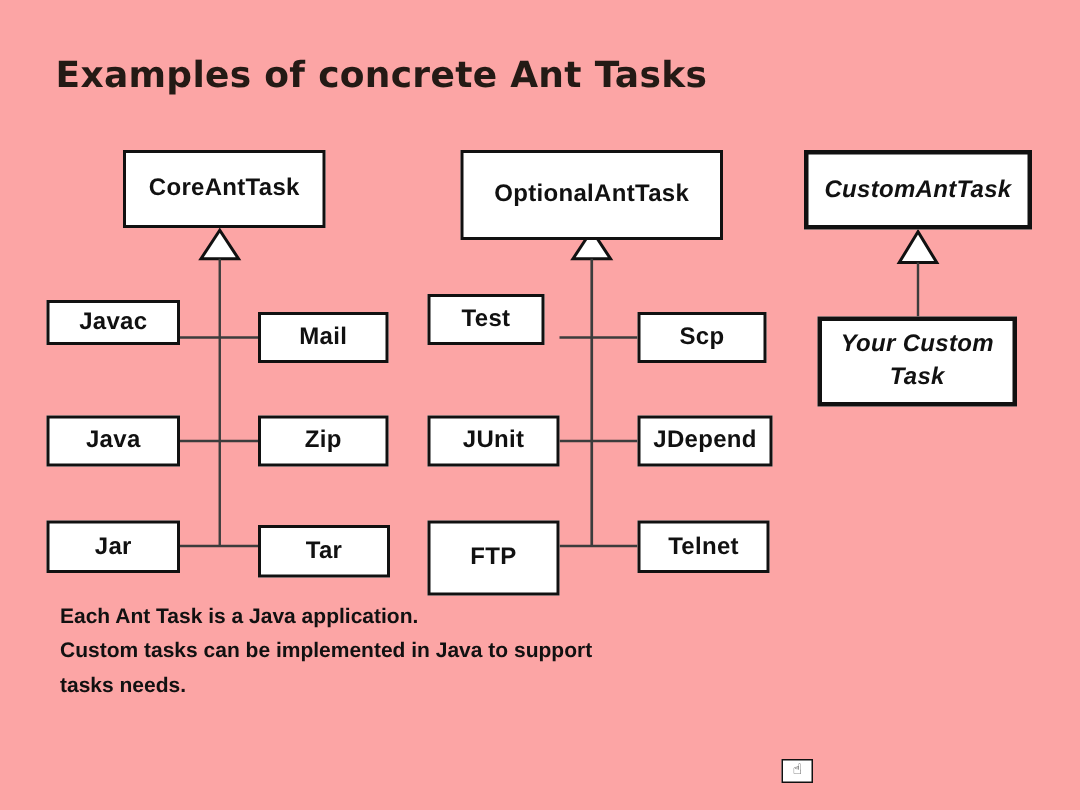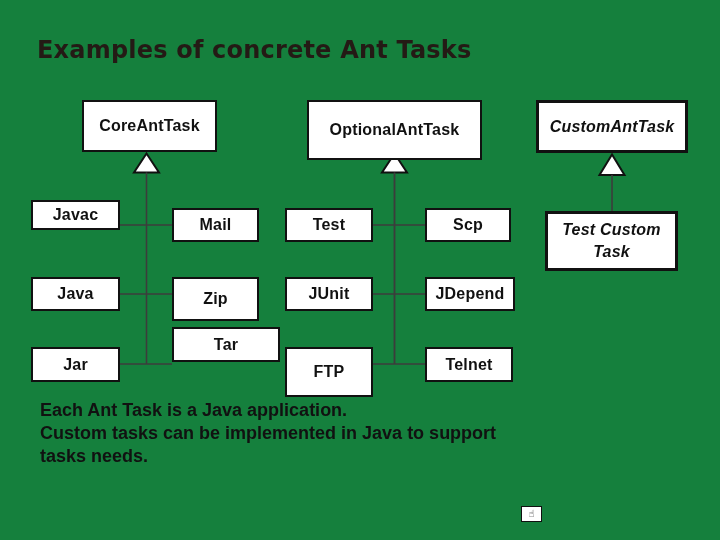--- a/index.html
+++ b/index.html
@@ -1,19 +1,19 @@
 <!DOCTYPE html>
 <html><head>
 <meta charset="utf-8">
 <style>
   html,body{margin:0;padding:0;background:#ffffff;}
   .slide{
     position:relative;
     width:720px;height:540px;
-    background:#15803d;
+    background:#fca5a5;
     overflow:hidden;
     font-family:"Liberation Sans",sans-serif;
   }
   .title{
     position:absolute;left:37px;top:36px;
     margin:0;
     font-family:"DejaVu Sans",sans-serif;
     font-weight:700;
     font-size:24px;
     letter-spacing:0.2px;
@@ -34,21 +34,21 @@
     font-weight:700;
     font-size:16px;
     color:#111111;
     letter-spacing:0.2px;
   }
   .bold-border{border-width:3px;font-style:italic;}
   .two-line{line-height:22px;padding:0 4px;}
   .caption{
     position:absolute;left:40px;top:399px;
     font-weight:700;
-    font-size:18px;
+    font-size:14px;
     line-height:23px;
     color:#111111;
   }
   .caption div{white-space:nowrap;}
   .action-btn{
     position:absolute;left:521px;top:506px;
     box-sizing:border-box;
     width:21px;height:16px;
     border:1px solid #111111;
     background:#ffffff;
@@ -96,51 +96,51 @@
 
   <div class="cbox" style="left:31px;top:200px;width:89px;height:30px">
     <span>Javac</span>
   </div>
   <div class="cbox" style="left:172px;top:208px;width:87px;height:34px">
     <span>Mail</span>
   </div>
   <div class="cbox" style="left:31px;top:277px;width:89px;height:34px">
     <span>Java</span>
   </div>
-  <div class="cbox" style="left:172px;top:277px;width:87px;height:44px">
+  <div class="cbox" style="left:172px;top:277px;width:87px;height:34px">
     <span>Zip</span>
   </div>
   <div class="cbox" style="left:31px;top:347px;width:89px;height:35px">
     <span>Jar</span>
   </div>
-  <div class="cbox" style="left:172px;top:327px;width:108px;height:35px">
+  <div class="cbox" style="left:172px;top:350px;width:88px;height:35px">
     <span>Tar</span>
   </div>
 
-  <div class="cbox" style="left:285px;top:208px;width:88px;height:34px">
+  <div class="cbox" style="left:285px;top:196px;width:78px;height:34px">
     <span>Test</span>
   </div>
   <div class="cbox" style="left:285px;top:277px;width:88px;height:34px">
     <span>JUnit</span>
   </div>
   <div class="cbox" style="left:425px;top:208px;width:86px;height:34px">
     <span>Scp</span>
   </div>
   <div class="cbox" style="left:425px;top:277px;width:90px;height:34px">
     <span>JDepend</span>
   </div>
   <div class="cbox" style="left:285px;top:347px;width:88px;height:50px">
     <span>FTP</span>
   </div>
   <div class="cbox" style="left:425px;top:347px;width:88px;height:35px">
     <span>Telnet</span>
   </div>
 
   <div class="cbox bold-border two-line" style="left:545px;top:211px;width:133px;height:60px">
-    <span>Test Custom Task</span>
+    <span>Your Custom Task</span>
   </div>
 
   <div class="caption">
     <div>Each Ant Task is a Java application.</div>
     <div>Custom tasks can be implemented in Java to support</div>
     <div>tasks needs.</div>
   </div>
 
   <div class="action-btn">
     <span>☝</span>

